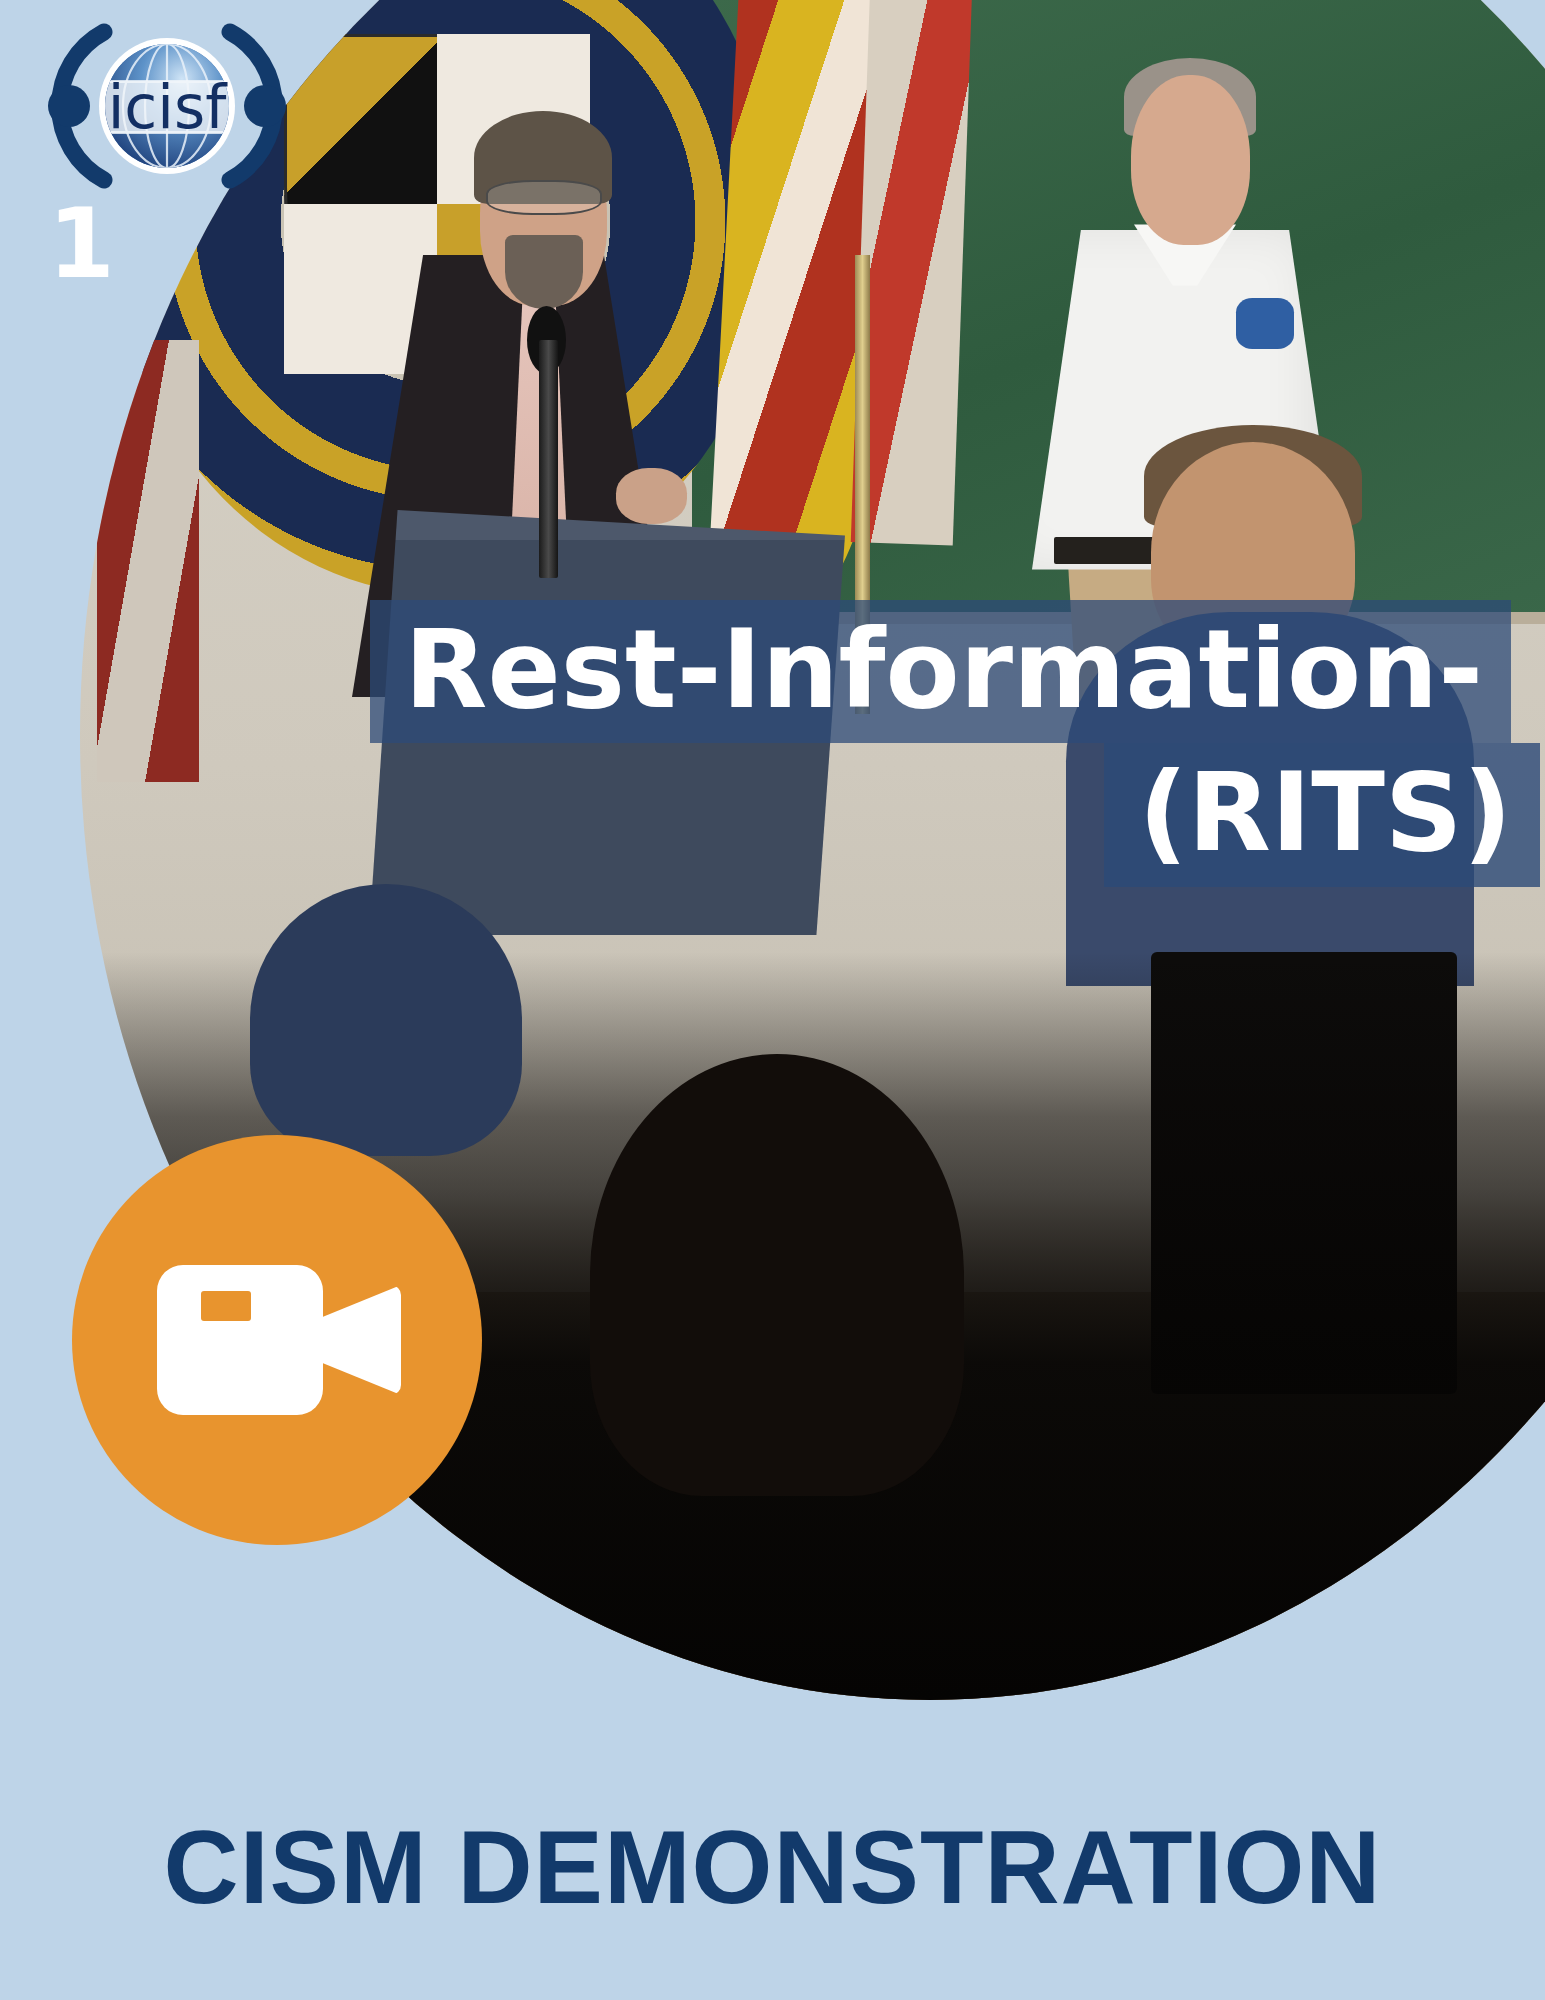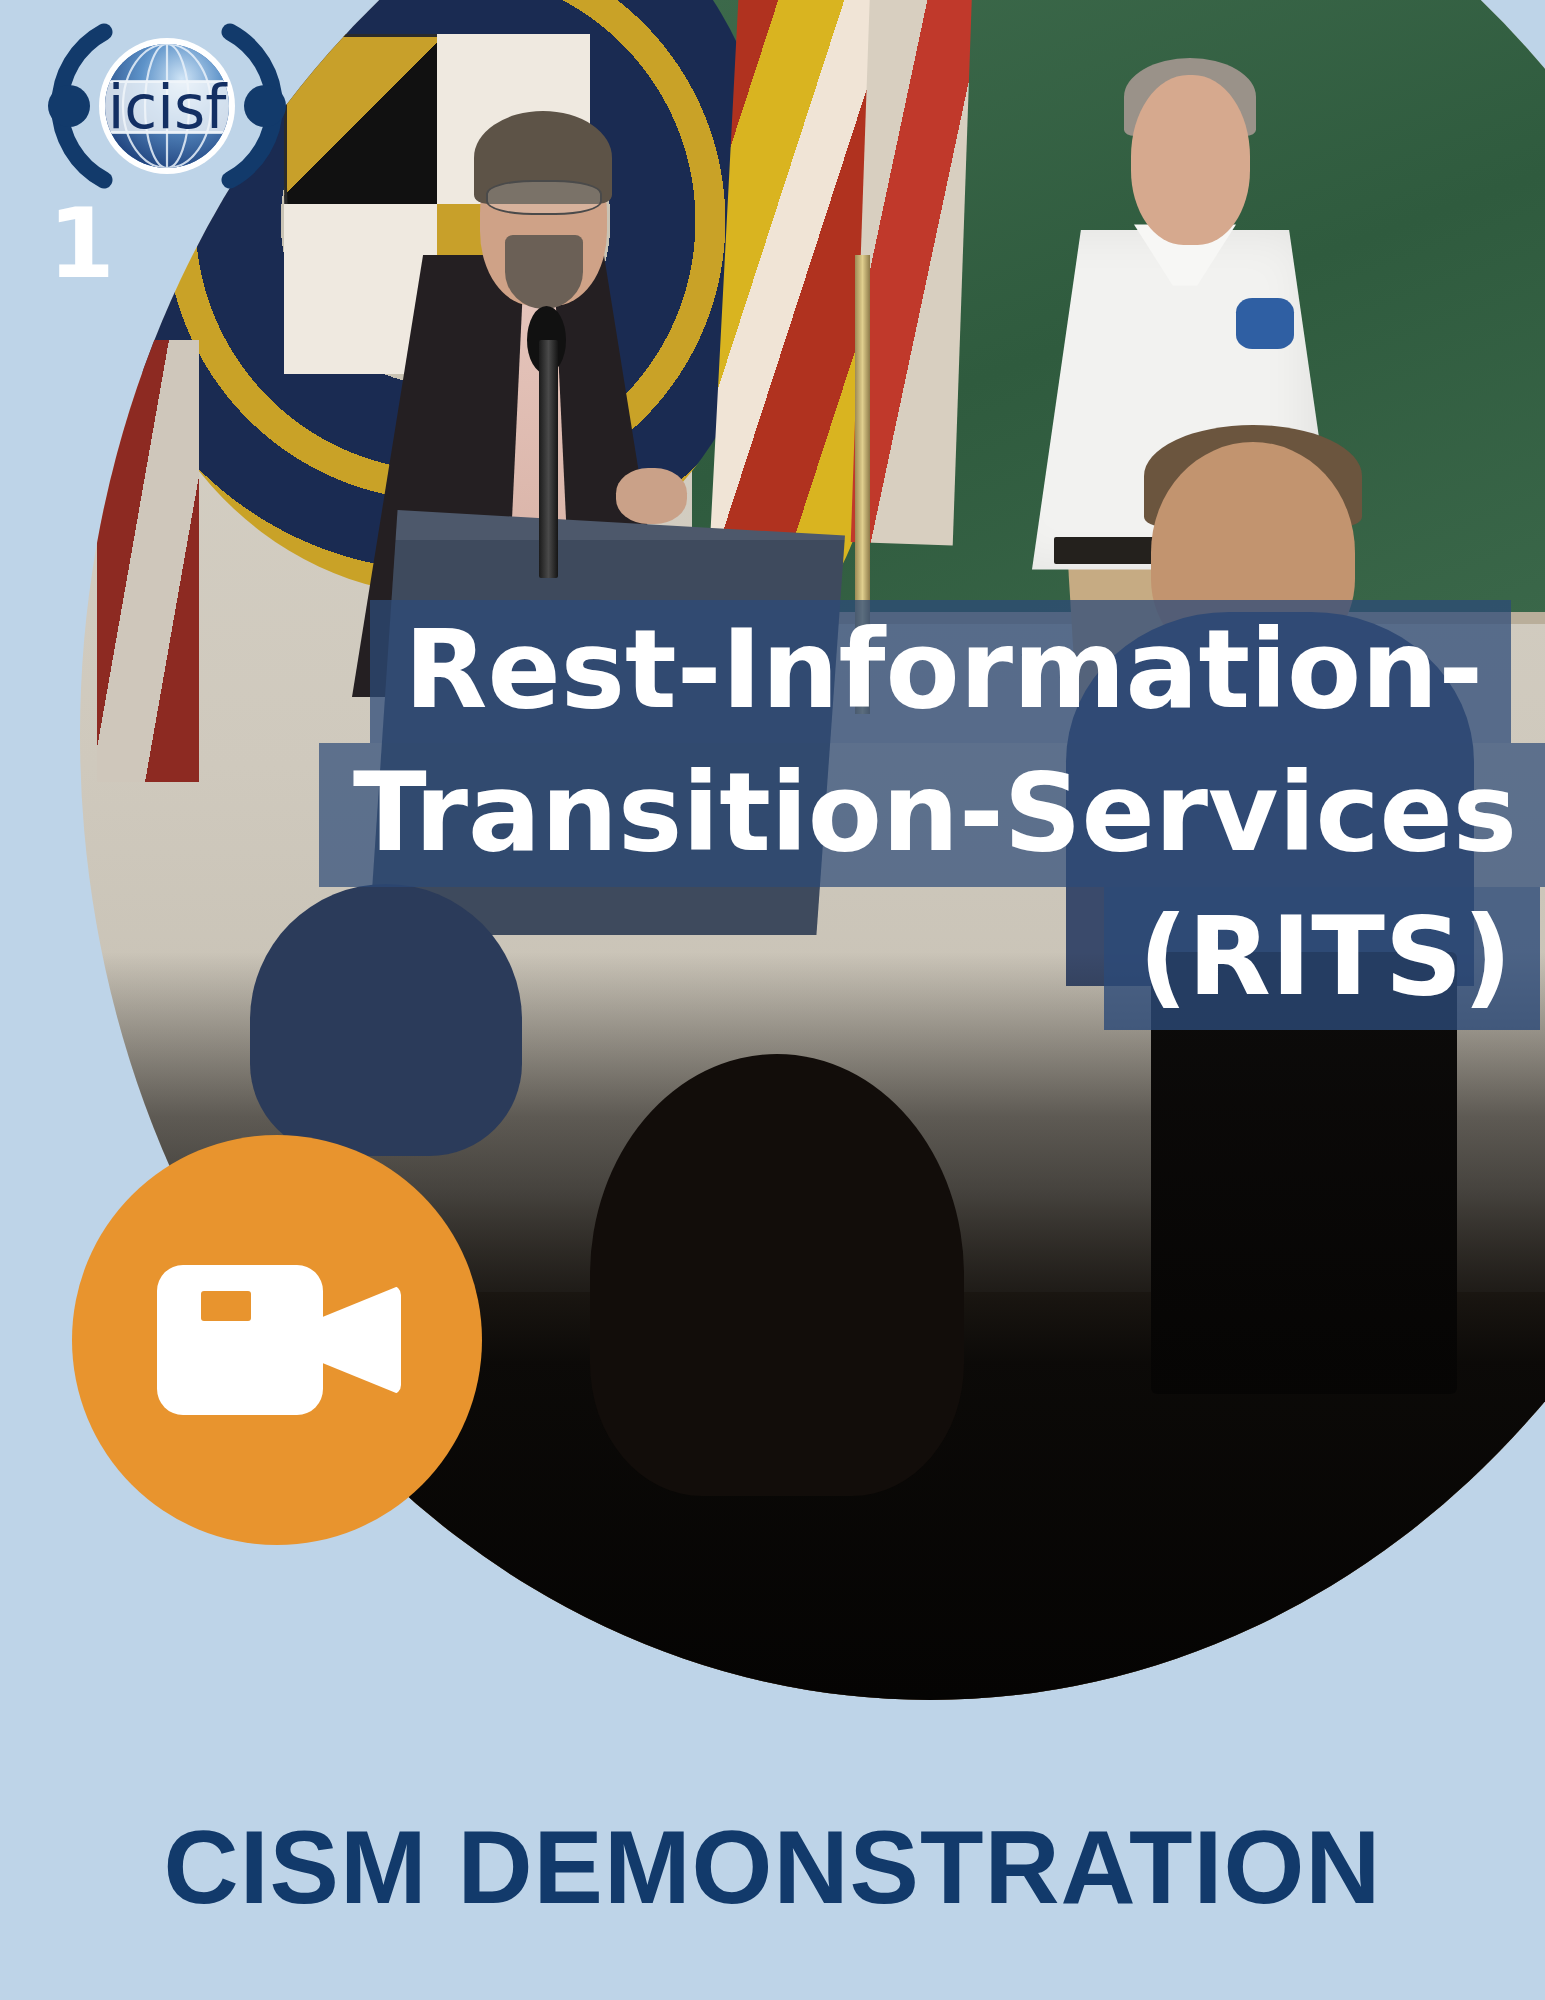--- a/index.html
+++ b/index.html
@@ -282,21 +282,20 @@
       </g>
       <rect x="63" y="58" width="124" height="54" fill="#f2f6fa" opacity=".80" clip-path="url(#gc)"></rect>
       <text x="125" y="106" text-anchor="middle" font-family="DejaVu Sans, sans-serif" font-size="60" fill="#132f63">icisf</text>
     </svg>
   </div>
 
   <div class="num">1</div>
 
   <div class="title-block">
     <div class="title-line tl1"><span>Rest-Information-</span></div>
-    <div class="title-line tl2"><span>Transition-Services</span></div>
     <div class="title-line tl3"><span>(RITS)</span></div>
   </div>
 
   <div class="video-badge">
     <div class="cam">
       <div class="cam-body">
         <div class="cam-dot"></div>
       </div>
       <div class="cam-lens-shape"></div>
     </div>

